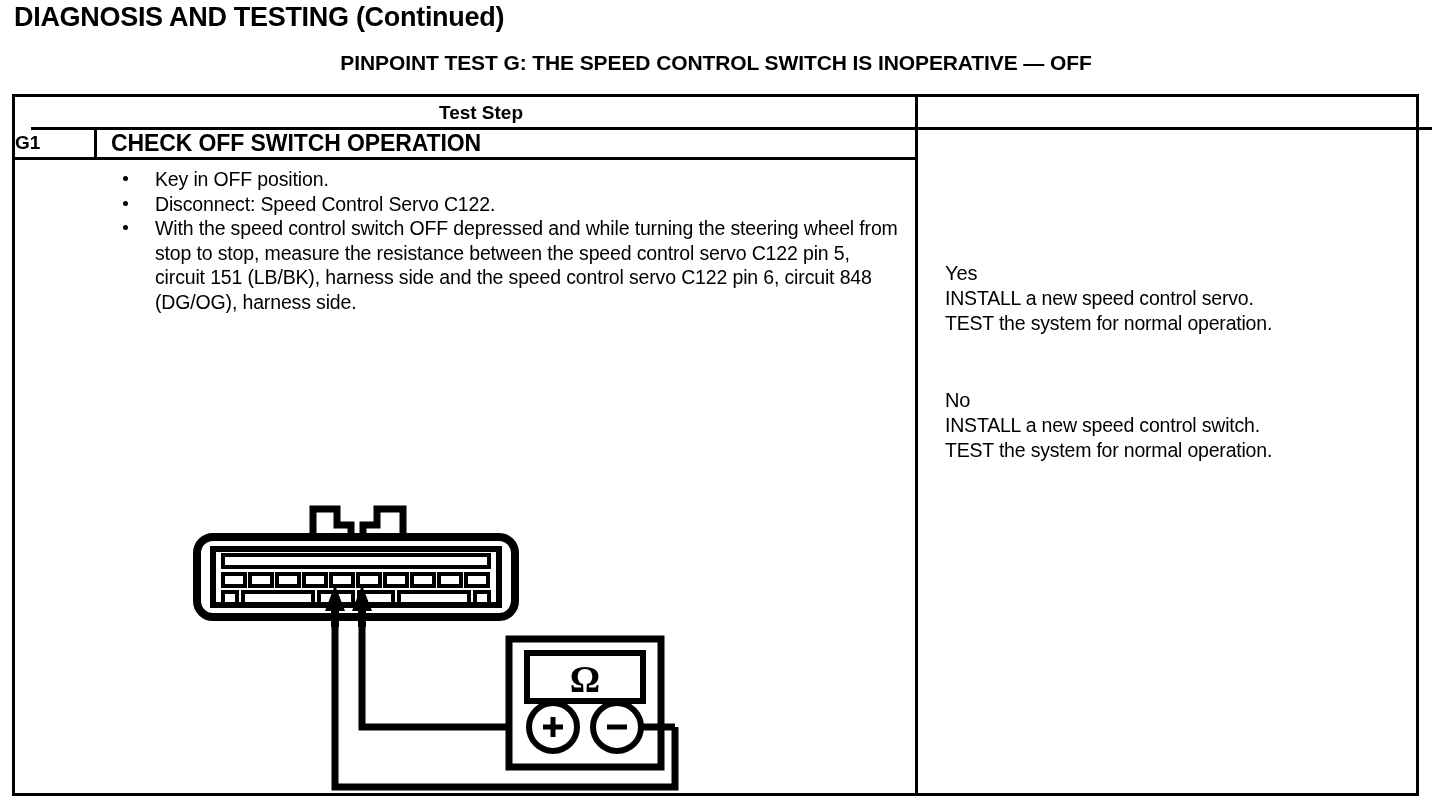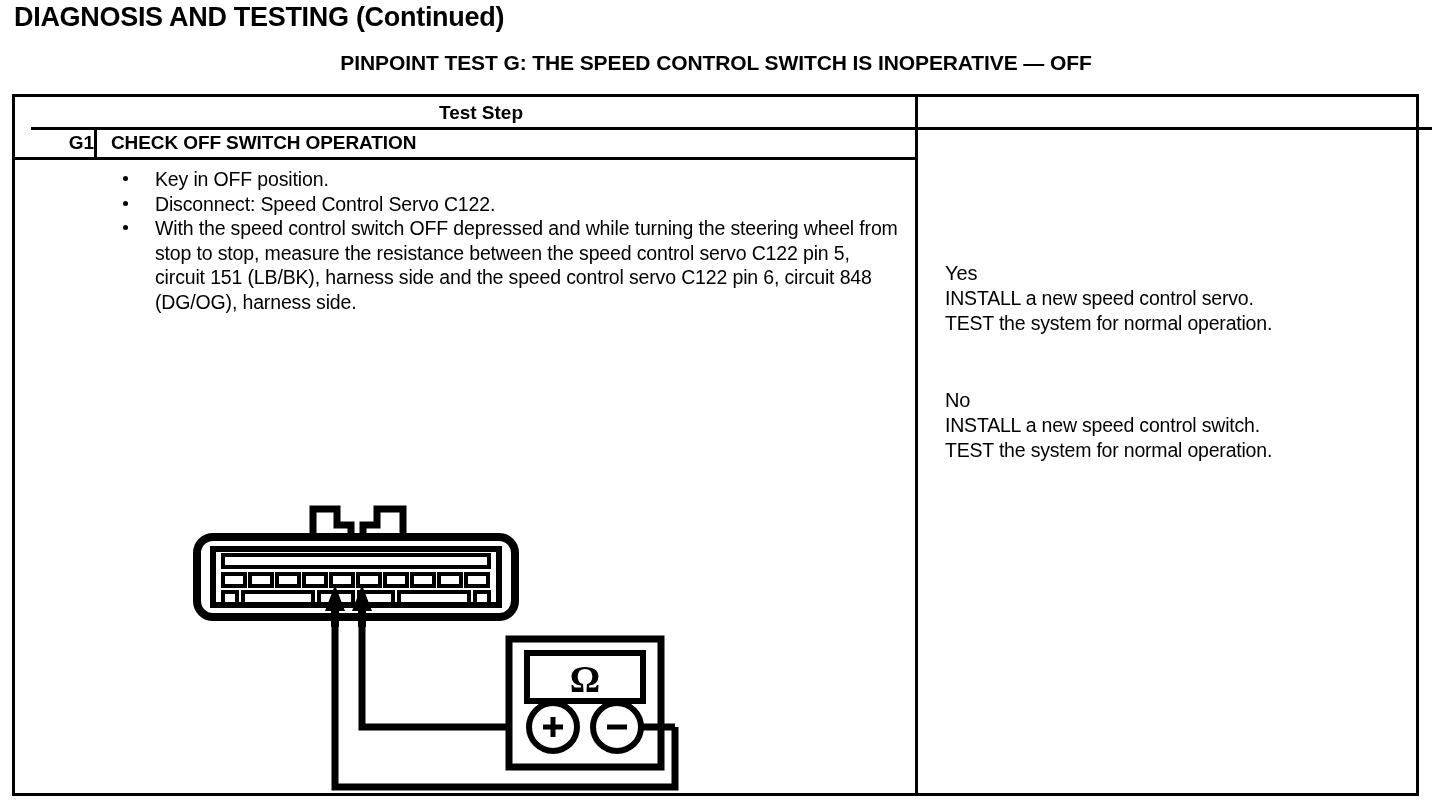--- a/index.html
+++ b/index.html
@@ -104,33 +104,33 @@
     border-bottom: 3px solid #000;
     box-sizing: border-box;
   }
   .step-id {
     position: absolute;
     left: 0;
     top: 0;
     width: 82px;
     height: 27px;
     line-height: 26px;
-    text-align: right;
+    text-align: left;
     font-size: 19px;
     font-weight: bold;
     border-right: 3px solid #000;
     box-sizing: border-box;
   }
   .step-title {
     position: absolute;
     left: 96px;
     top: 0;
     height: 21px;
     line-height: 26px;
-    font-size: 19px;
+    font-size: 23px;
     font-weight: bold;
     letter-spacing: -0.1px;
     white-space: nowrap;
   }
 
   
   .step-body {
     position: absolute;
     left: 96px;
     top: 70px;

